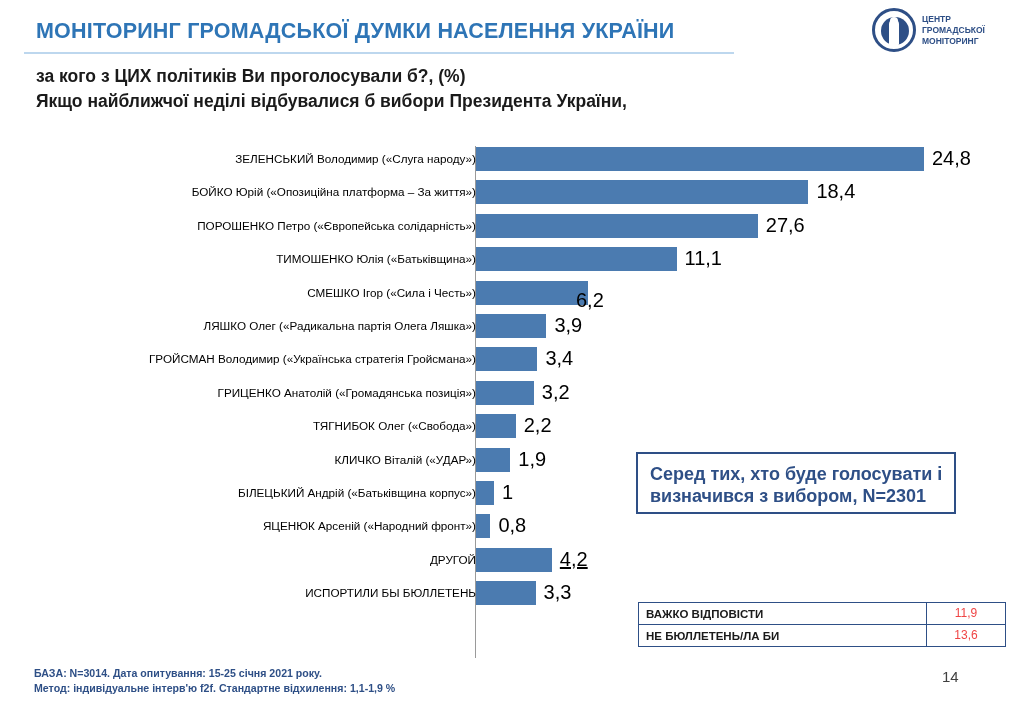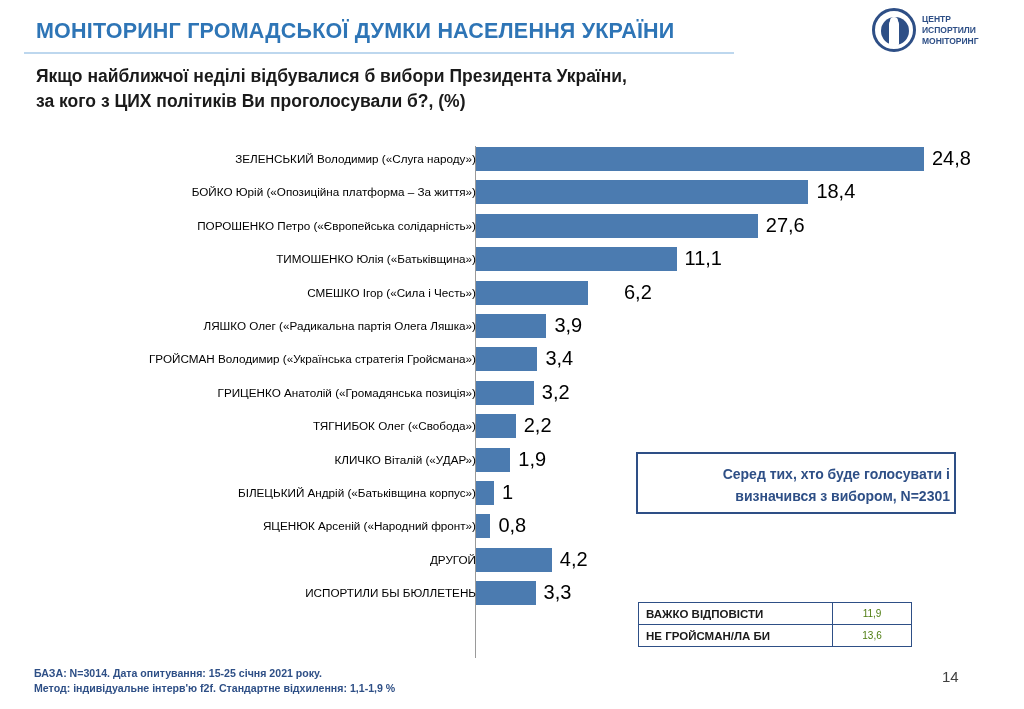--- a/index.html
+++ b/index.html
@@ -155,32 +155,31 @@
     height: 62px;
     border: 2px solid #2e4f86;
     background: #ffffff;
     box-sizing: border-box;
   }
   .callout-text {
     position: absolute;
     left: 12px;
     top: 9px;
     width: 300px;
-    font-size: 14px;
+    font-size: 18px;
     font-weight: bold;
     color: #2e4f86;
     line-height: 22px;
-    text-align: right;
   }
   
   .mini-table {
     position: absolute;
     left: 638px;
     top: 602px;
-    width: 274px;
+    width: 368px;
     border: 1px solid #2e4f86;
     box-sizing: border-box;
     background: #ffffff;
   }
   .mini-row {
     display: flex;
     height: 21px;
     align-items: center;
     border-bottom: 1px solid #2e4f86;
   }
@@ -192,22 +191,22 @@
     font-weight: bold;
     color: #1a1a1a;
     white-space: nowrap;
   }
   .mini-val {
     width: 78px;
     border-left: 1px solid #2e4f86;
     height: 21px;
     line-height: 21px;
     text-align: center;
-    font-size: 10px;
-    color: #4d7c0f;
+    font-size: 12px;
+    color: #ef4444;
   }
   
   .footer {
     position: absolute;
     left: 34px;
     top: 666px;
     font-size: 10.6px;
     font-weight: bold;
     color: #2e4f86;
     line-height: 15px;
@@ -227,29 +226,29 @@
   <div class="header-title">МОНІТОРИНГ ГРОМАДСЬКОЇ ДУМКИ НАСЕЛЕННЯ УКРАЇНИ</div>
   <div class="header-rule"></div>
   <div class="logo">
     <div class="logo-badge">
       <div class="logo-badge-inner"></div>
     </div>
     <div class="logo-figure-head"></div>
     <div class="logo-figure"></div>
     <div class="logo-text">
       <div>ЦЕНТР</div>
-      <div>ИСПОРТИЛИ</div>
+      <div>ГРОМАДСЬКОЇ</div>
       <div>МОНІТОРИНГ</div>
     </div>
   </div>
 </div>
 
 <div class="question">
+  <div>за кого з  ЦИХ політиків Ви проголосували б?,  (%)</div>
   <div>Якщо найближчої неділі відбувалися б вибори Президента України,</div>
-  <div>за кого з  ЦИХ політиків Ви проголосували б?,  (%)</div>
 </div>
 
 <div class="chart" id="chart">
   <div class="axis-line"></div>
 <div class="row">
       <div class="row-label">ЗЕЛЕНСЬКИЙ Володимир («Слуга народу»)</div>
       <div class="row-bar" style="width: 448px; background: rgb(75, 123, 176);"></div>
       <div class="row-value" style="left: 932px;">24,8</div>
     </div>
     <div class="row">
@@ -263,21 +262,21 @@
       <div class="row-value" style="left: 765.806px;">27,6</div>
     </div>
     <div class="row">
       <div class="row-label">ТИМОШЕНКО Юлія («Батьківщина»)</div>
       <div class="row-bar" style="width: 200.516px; background: rgb(75, 123, 176);"></div>
       <div class="row-value" style="left: 684.516px;">11,1</div>
     </div>
     <div class="row">
       <div class="row-label">СМЕШКО Ігор («Сила і Честь»)</div>
       <div class="row-bar" style="width: 112px; background: rgb(75, 123, 176);"></div>
-      <div class="row-value" style="left: 624px;">6,2</div>
+      <div class="row-value" style="left: 576px; margin-top: 8px;">6,2</div>
     </div>
     <div class="row">
       <div class="row-label">ЛЯШКО Олег («Радикальна партія Олега Ляшка»)</div>
       <div class="row-bar" style="width: 70.4516px; background: rgb(75, 123, 176);"></div>
       <div class="row-value" style="left: 554.452px;">3,9</div>
     </div>
     <div class="row">
       <div class="row-label">ГРОЙСМАН Володимир («Українська стратегія Гройсмана»)</div>
       <div class="row-bar" style="width: 61.4194px; background: rgb(75, 123, 176);"></div>
       <div class="row-value" style="left: 545.419px;">3,4</div>
@@ -303,21 +302,21 @@
       <div class="row-value" style="left: 502.065px;">1</div>
     </div>
     <div class="row">
       <div class="row-label">ЯЦЕНЮК Арсеній («Народний фронт»)</div>
       <div class="row-bar" style="width: 14.4516px; background: rgb(75, 123, 176);"></div>
       <div class="row-value" style="left: 498.452px;">0,8</div>
     </div>
     <div class="row">
       <div class="row-label">ДРУГОЙ</div>
       <div class="row-bar" style="width: 75.871px; background: rgb(75, 123, 176);"></div>
-      <div class="row-value" style="left: 559.871px;">4,2</div>
+      <div class="row-value" style="left: 559.871px; text-decoration: underline;">4,2</div>
     </div>
     <div class="row">
       <div class="row-label">ИСПОРТИЛИ БЫ БЮЛЛЕТЕНЬ</div>
       <div class="row-bar" style="width: 59.6129px; background: rgb(75, 123, 176);"></div>
       <div class="row-value" style="left: 543.613px;">3,3</div>
     </div>
   </div>
 
 <div class="callout">
   <div class="callout-text">
@@ -325,21 +324,21 @@
     <div>визначився з вибором, N=2301</div>
   </div>
 </div>
 
 <div class="mini-table" id="mini-table">
     <div class="mini-row">
       <div class="mini-name">ВАЖКО ВІДПОВІСТИ</div>
       <div class="mini-val">11,9</div>
     </div>
     <div class="mini-row">
-      <div class="mini-name">НЕ ГРОЙСМАН/ЛА БИ</div>
+      <div class="mini-name">НЕ БЮЛЛЕТЕНЬ/ЛА БИ</div>
       <div class="mini-val">13,6</div>
     </div>
   </div>
 
 <div class="footer">
   <div>БАЗА: N=3014. Дата опитування: 15-25 січня 2021 року.</div>
   <div>Метод: індивідуальне інтерв'ю f2f. Стандартне відхилення: 1,1-1,9 %</div>
 </div>
 <div class="page-num">14</div>
 

